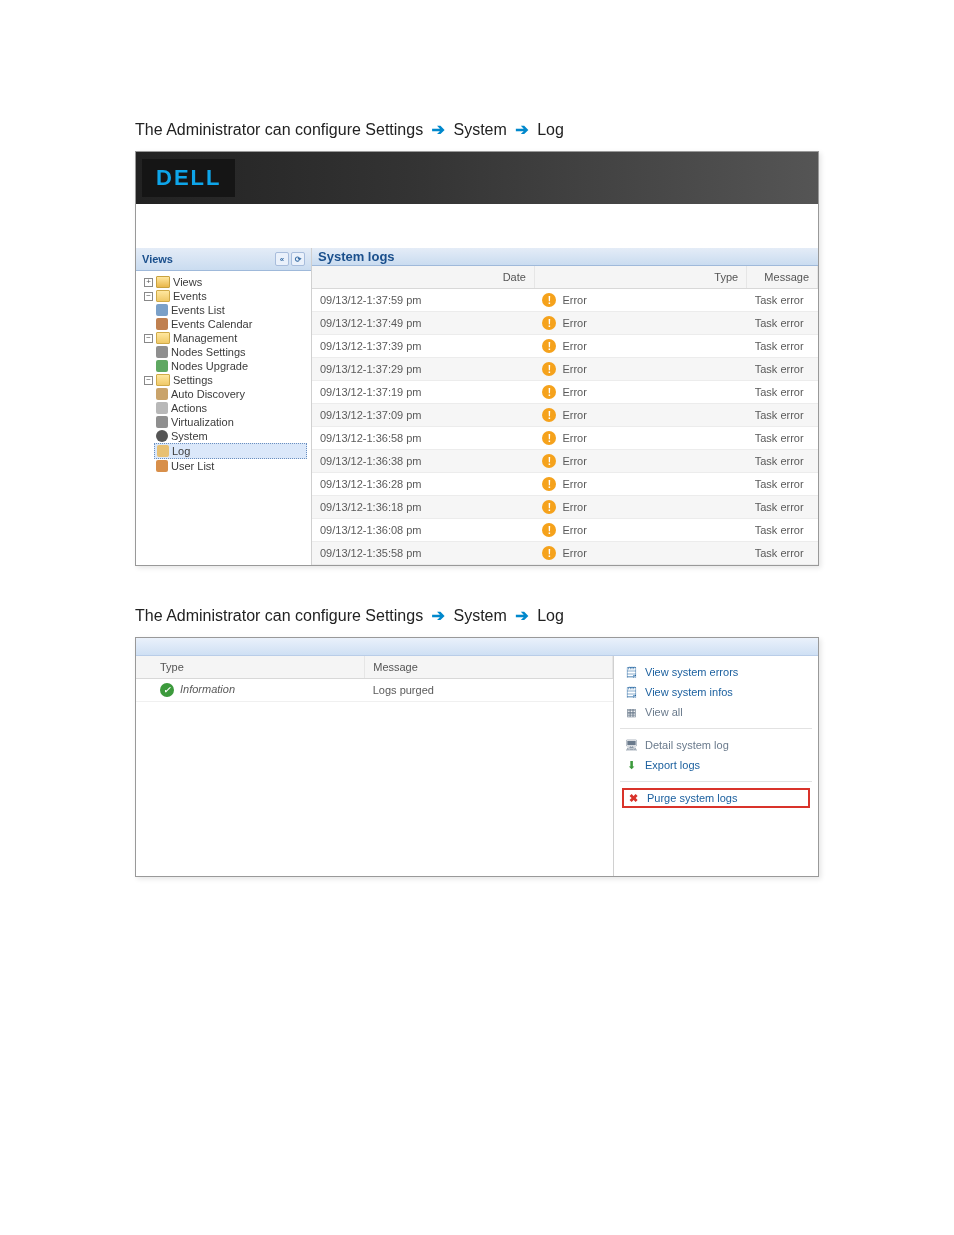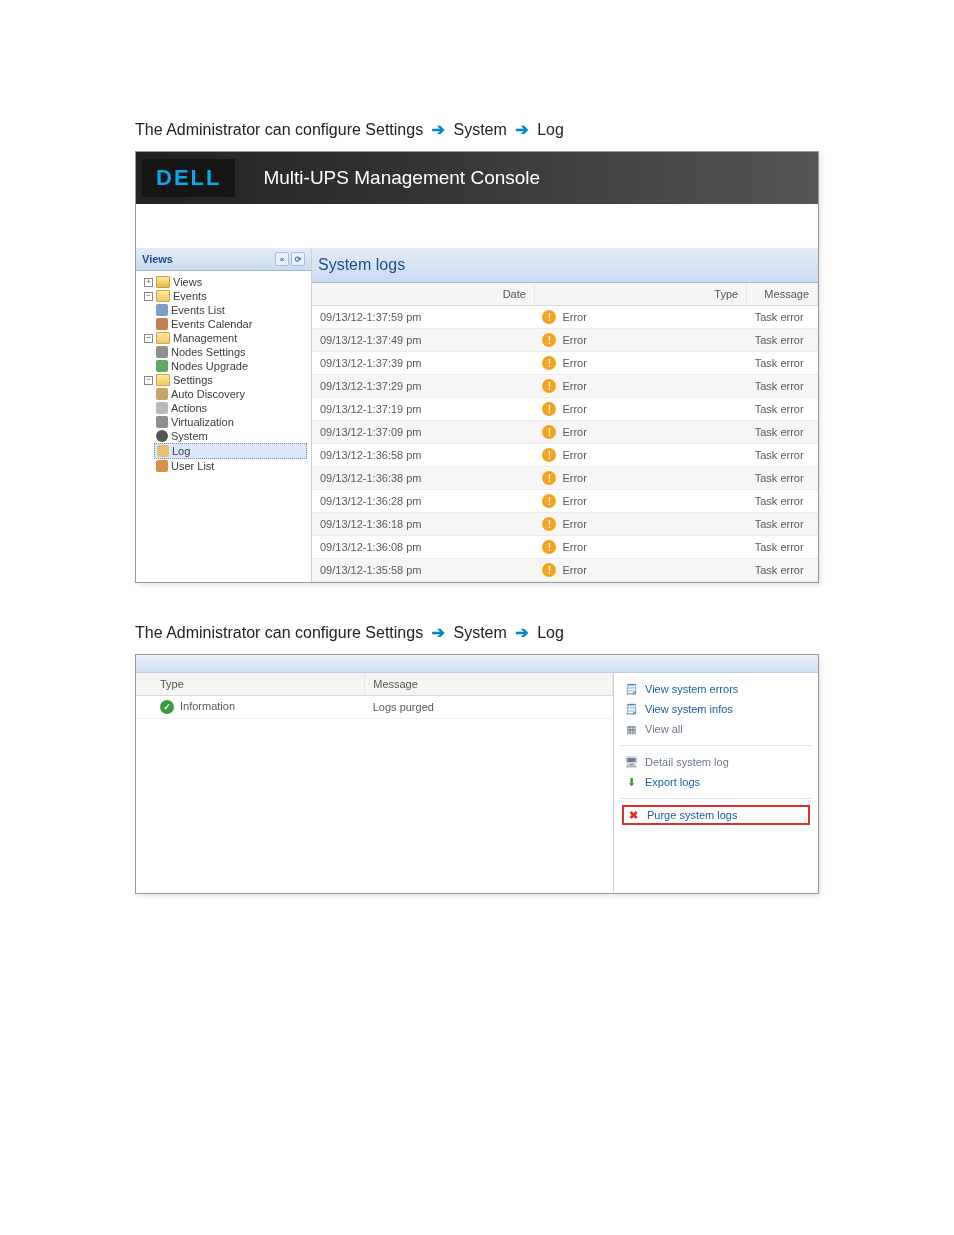--- a/index.html
+++ b/index.html
@@ -23,21 +23,21 @@
   .tree { padding: 4px 4px 20px 4px; font-size: 11px; color: #3b3b3b; }
   .tree ul { list-style: none; padding-left: 14px; }
   .tree li { padding: 1px 0 1px 2px; white-space: nowrap; display: flex; align-items: center; gap: 3px; }
   .tree li.selected { background: #dbe8fa; border: 1px dotted #6a8fbf; }
   .ticon { width: 14px; height: 12px; display: inline-block; }
   .toggle { width: 9px; height: 9px; border: 1px solid #888; display: inline-flex; align-items: center; justify-content: center; font-size: 8px; line-height: 1; color: #555; }
   .folder-closed { background: linear-gradient(#ffe79f,#e9b74a); border: 1px solid #c9a23e; border-radius: 1px; }
   .folder-open { background: linear-gradient(#ffe79f,#f0c968); border: 1px solid #d0aa48; border-radius: 1px; }
   .leaf-dot { width: 12px; height: 12px; border-radius: 2px; background: #88a2c4; display: inline-block; }
   .main { flex: 1; }
-  .panel-hdr { background: linear-gradient(#e4ecf7,#cadcf0); border-bottom: 1px solid #9fb9da; padding: 8px 6px; color: #1a4f8c; font-weight: normal; font-size: 16px; }
+  .panel-hdr { background: linear-gradient(#e4ecf7,#cadcf0); border-bottom: 1px solid #9fb9da; padding: 1px 6px; color: #1a4f8c; font-weight: bold; font-size: 13px; }
   table.grid { width: 100%; border-collapse: collapse; font-size: 11px; }
   table.grid th { text-align: right; font-weight: normal; color: #555; padding: 5px 8px; border-bottom: 1px solid #d8d8d8; border-right: 1px solid #e6e6e6; background: #f5f5f5; }
   table.grid td { padding: 4px 8px; border-bottom: 1px solid #ececec; color: #5a5a5a; }
   table.grid tr:nth-child(even) td { background: #f6f6f6; }
   .err-icon { width: 14px; height: 14px; border-radius: 50%; background: #f5a21c; color: #fff; display: inline-flex; align-items: center; justify-content: center; font-size: 10px; font-weight: bold; margin-right: 6px; }
   .ok-icon { width: 14px; height: 14px; border-radius: 50%; background: #3c9a3c; color: #fff; display: inline-flex; align-items: center; justify-content: center; font-size: 9px; font-weight: bold; margin-right: 6px; }
 
   
   .hdr-strip { height: 18px; background: linear-gradient(#eaf1fb,#cfe0f4); border-bottom: 1px solid #b9cde8; }
   .shot2-body { display: flex; min-height: 220px; }
@@ -61,21 +61,20 @@
     <span>Settings</span>
     <span class="arrow">➔</span>
     <span>System</span>
     <span class="arrow">➔</span>
     <span>Log</span>
   </div>
 
   <div class="shot">
     <div class="app-header">
       <div class="dell-logo">DELL</div>
-      <div class="app-title">Multi-UPS Management Console</div>
     </div>
     <div class="app-body">
 
       <div class="sidebar">
         <div class="views-hdr">
           <span>Views</span>
           <div class="tools">
             <span class="tool-btn">«</span>
             <span class="tool-btn">⟳</span>
           </div>
@@ -248,21 +247,21 @@
       <div class="logs-area">
         <table class="grid2">
           <thead>
             <tr>
               <th style="width:48%;padding-left:24px;">Type</th>
               <th>Message</th>
             </tr>
           </thead>
           <tbody id="rows2">
               <tr>
-                <td style="padding-left:24px;"><span class="ok-icon">✓</span>Information</td>
+                <td style="padding-left:24px;font-style:italic;"><span class="ok-icon">✓</span>Information</td>
                 <td>Logs purged</td>
               </tr>
             </tbody>
         </table>
       </div>
       <div class="side-panel">
         <div class="action-link">
           <span class="ico">🗒</span>
           <span>View system errors</span>
         </div>

